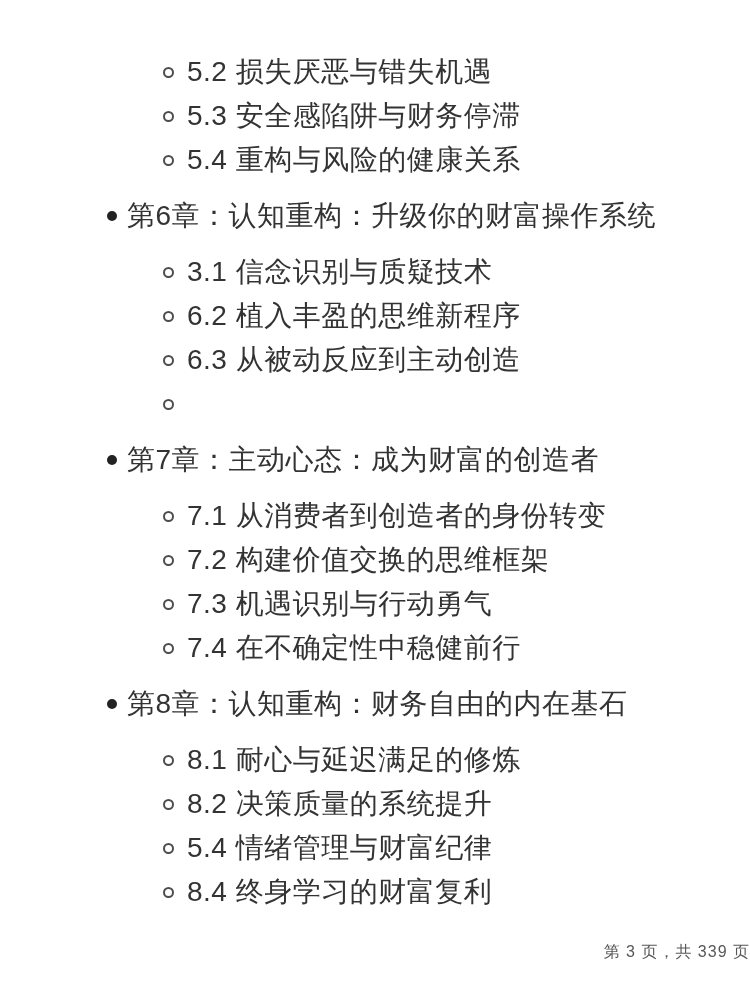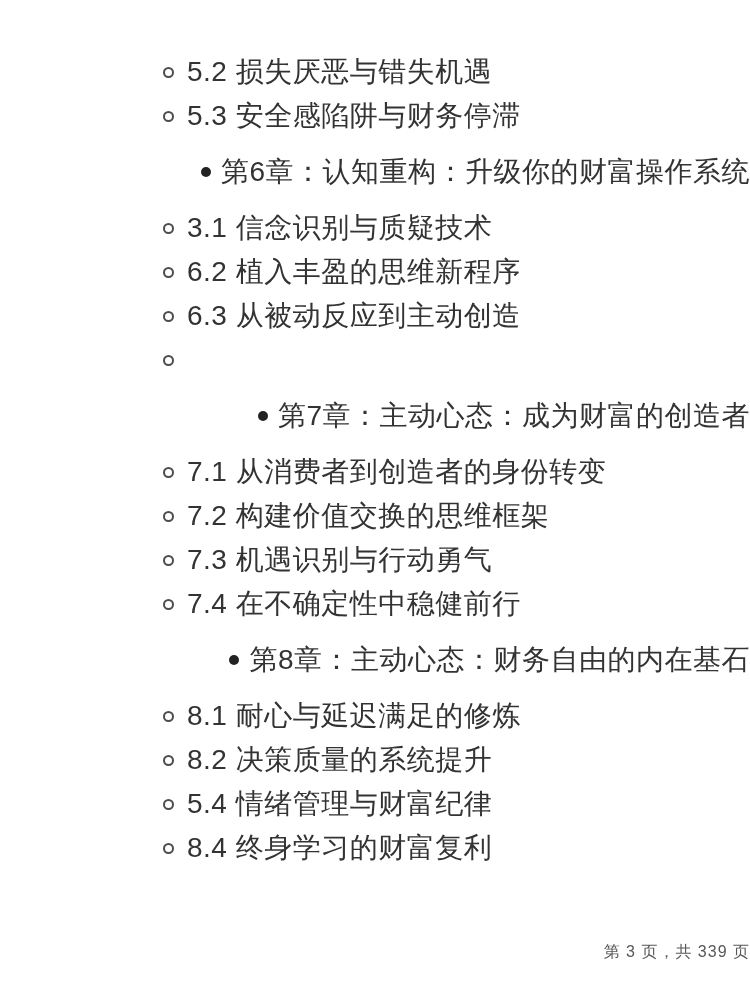--- a/index.html
+++ b/index.html
@@ -24,21 +24,20 @@
   }
   .chapter-row {
     height: 68px;
     display: flex;
     align-items: center;
     padding-left: 107px;
     font-size: 28px;
     color: #333333;
     letter-spacing: 0.5px;
     white-space: nowrap;
-    justify-content: flex-end;
   }
   .disc {
     width: 10px;
     height: 10px;
     background: #222222;
     border-radius: 50%;
     margin-right: 10px;
     flex: none;
   }
   .sub-row {
@@ -80,20 +79,24 @@
   <div class="toc">
 
     <div class="sub-row">
       <span class="ring"></span>
       <span>5.2 损失厌恶与错失机遇</span>
     </div>
     <div class="sub-row">
       <span class="ring"></span>
       <span>5.3 安全感陷阱与财务停滞</span>
     </div>
+    <div class="sub-row">
+      <span class="ring"></span>
+      <span>5.4 重构与风险的健康关系</span>
+    </div>
 
     <div class="chapter-row">
       <span class="disc"></span>
       <span>第6章：认知重构：升级你的财富操作系统</span>
     </div>
     <div class="sub-row">
       <span class="ring"></span>
       <span>3.1 信念识别与质疑技术</span>
     </div>
     <div class="sub-row">
@@ -124,21 +127,21 @@
       <span class="ring"></span>
       <span>7.3 机遇识别与行动勇气</span>
     </div>
     <div class="sub-row">
       <span class="ring"></span>
       <span>7.4 在不确定性中稳健前行</span>
     </div>
 
     <div class="chapter-row">
       <span class="disc"></span>
-      <span>第8章：主动心态：财务自由的内在基石</span>
+      <span>第8章：认知重构：财务自由的内在基石</span>
     </div>
     <div class="sub-row">
       <span class="ring"></span>
       <span>8.1 耐心与延迟满足的修炼</span>
     </div>
     <div class="sub-row">
       <span class="ring"></span>
       <span>8.2 决策质量的系统提升</span>
     </div>
     <div class="sub-row">

